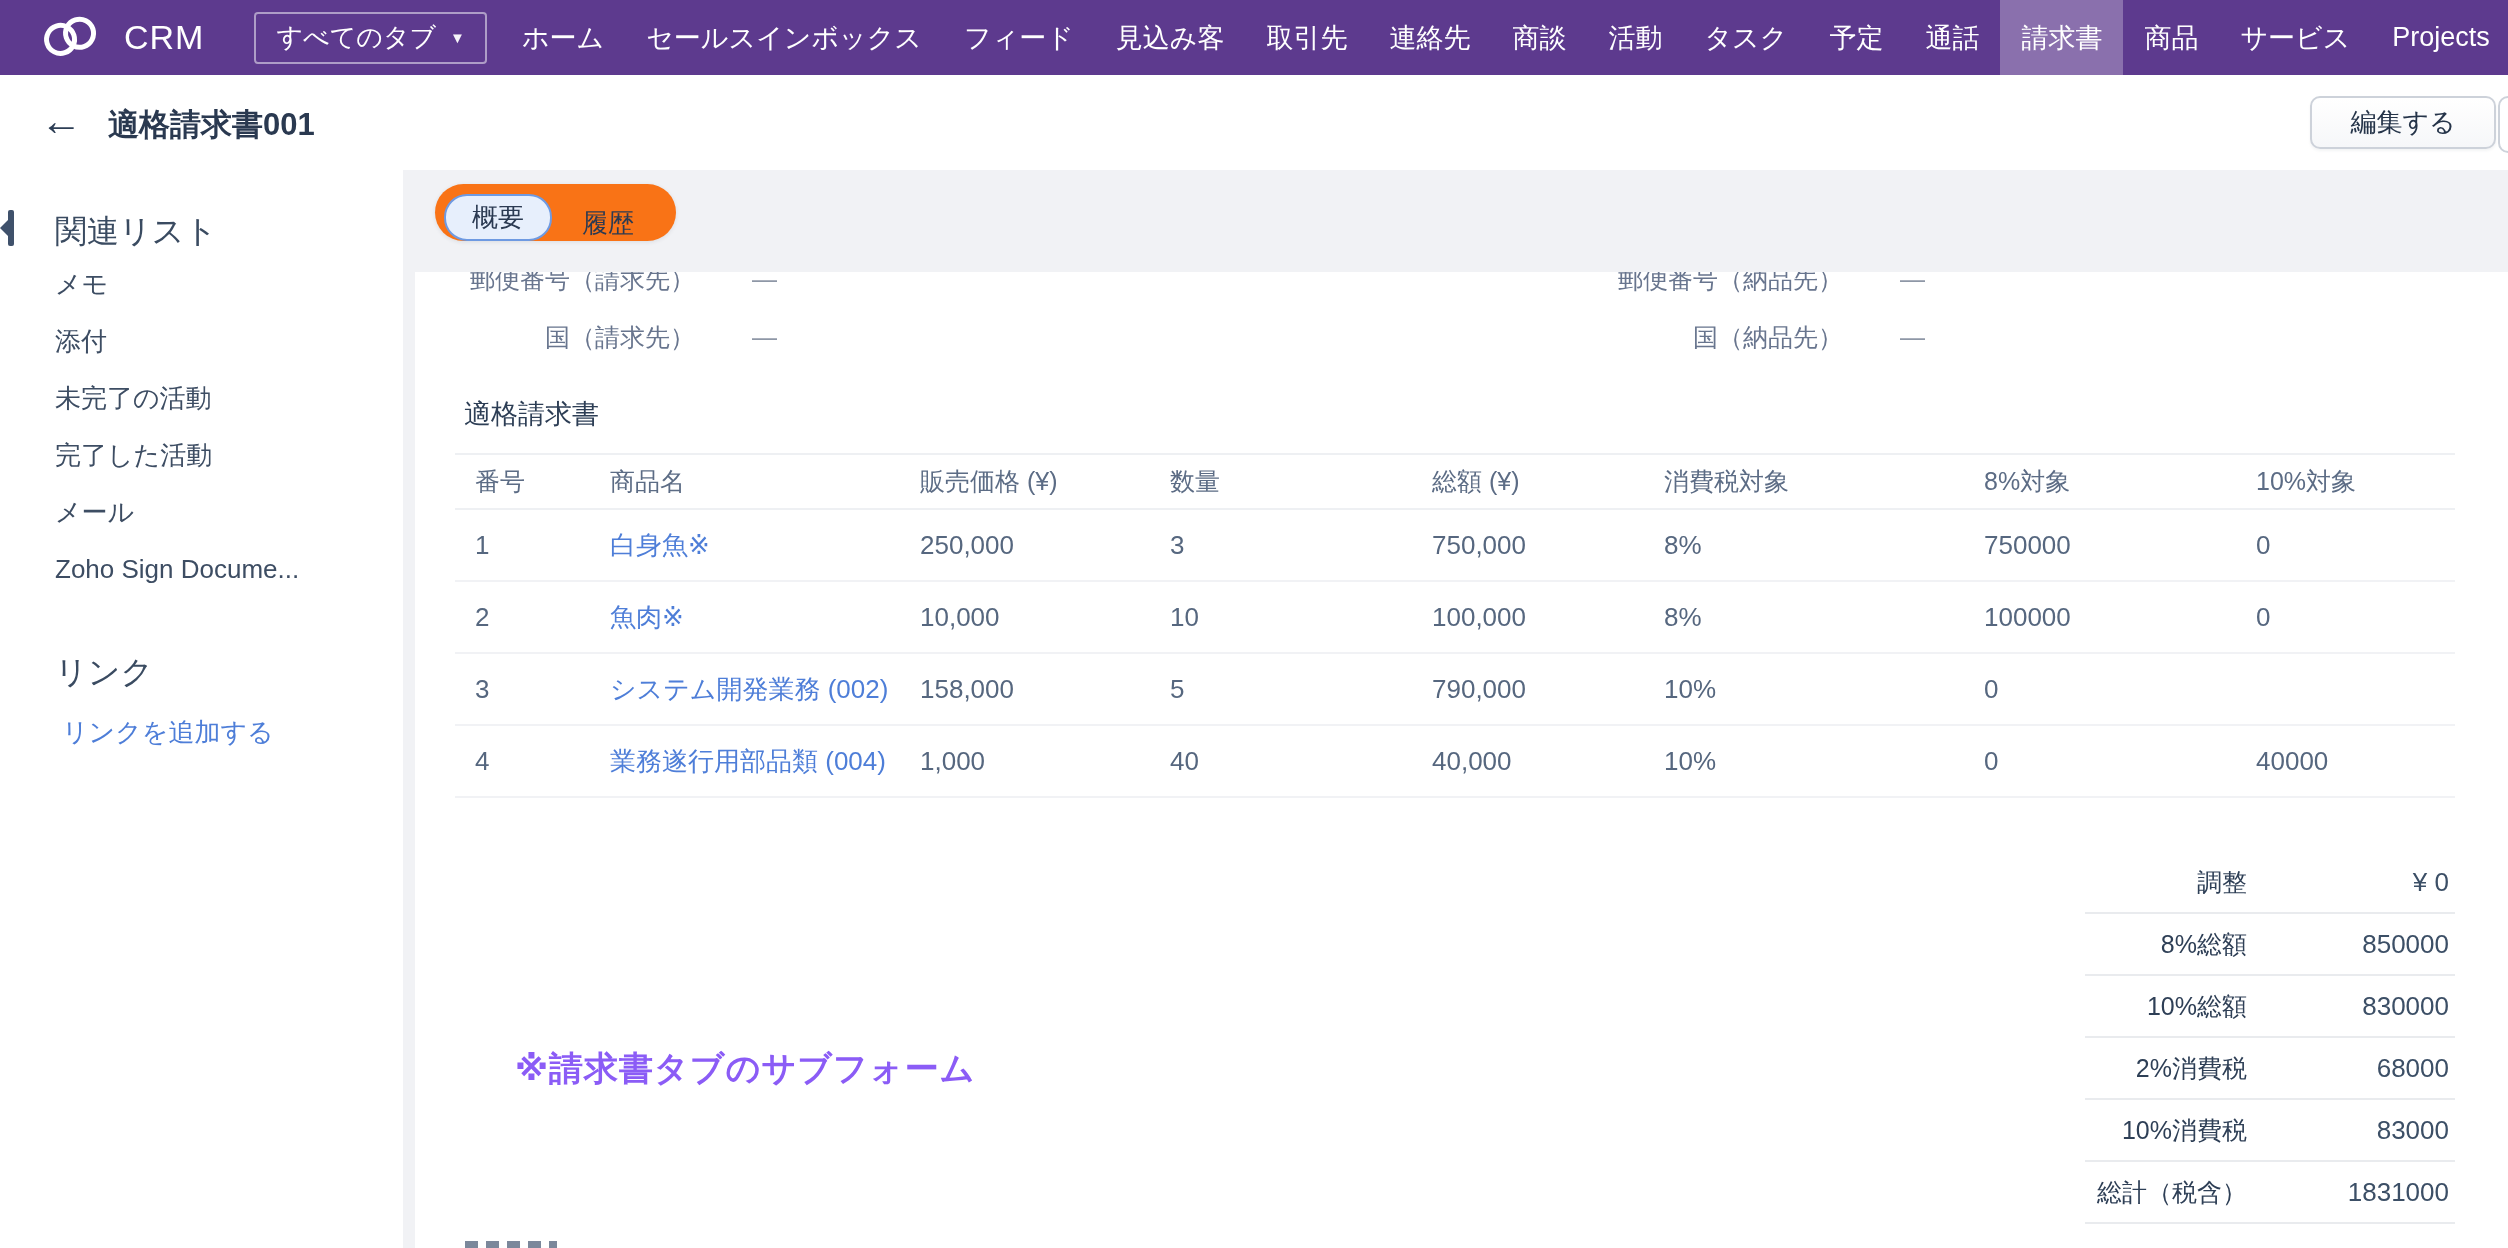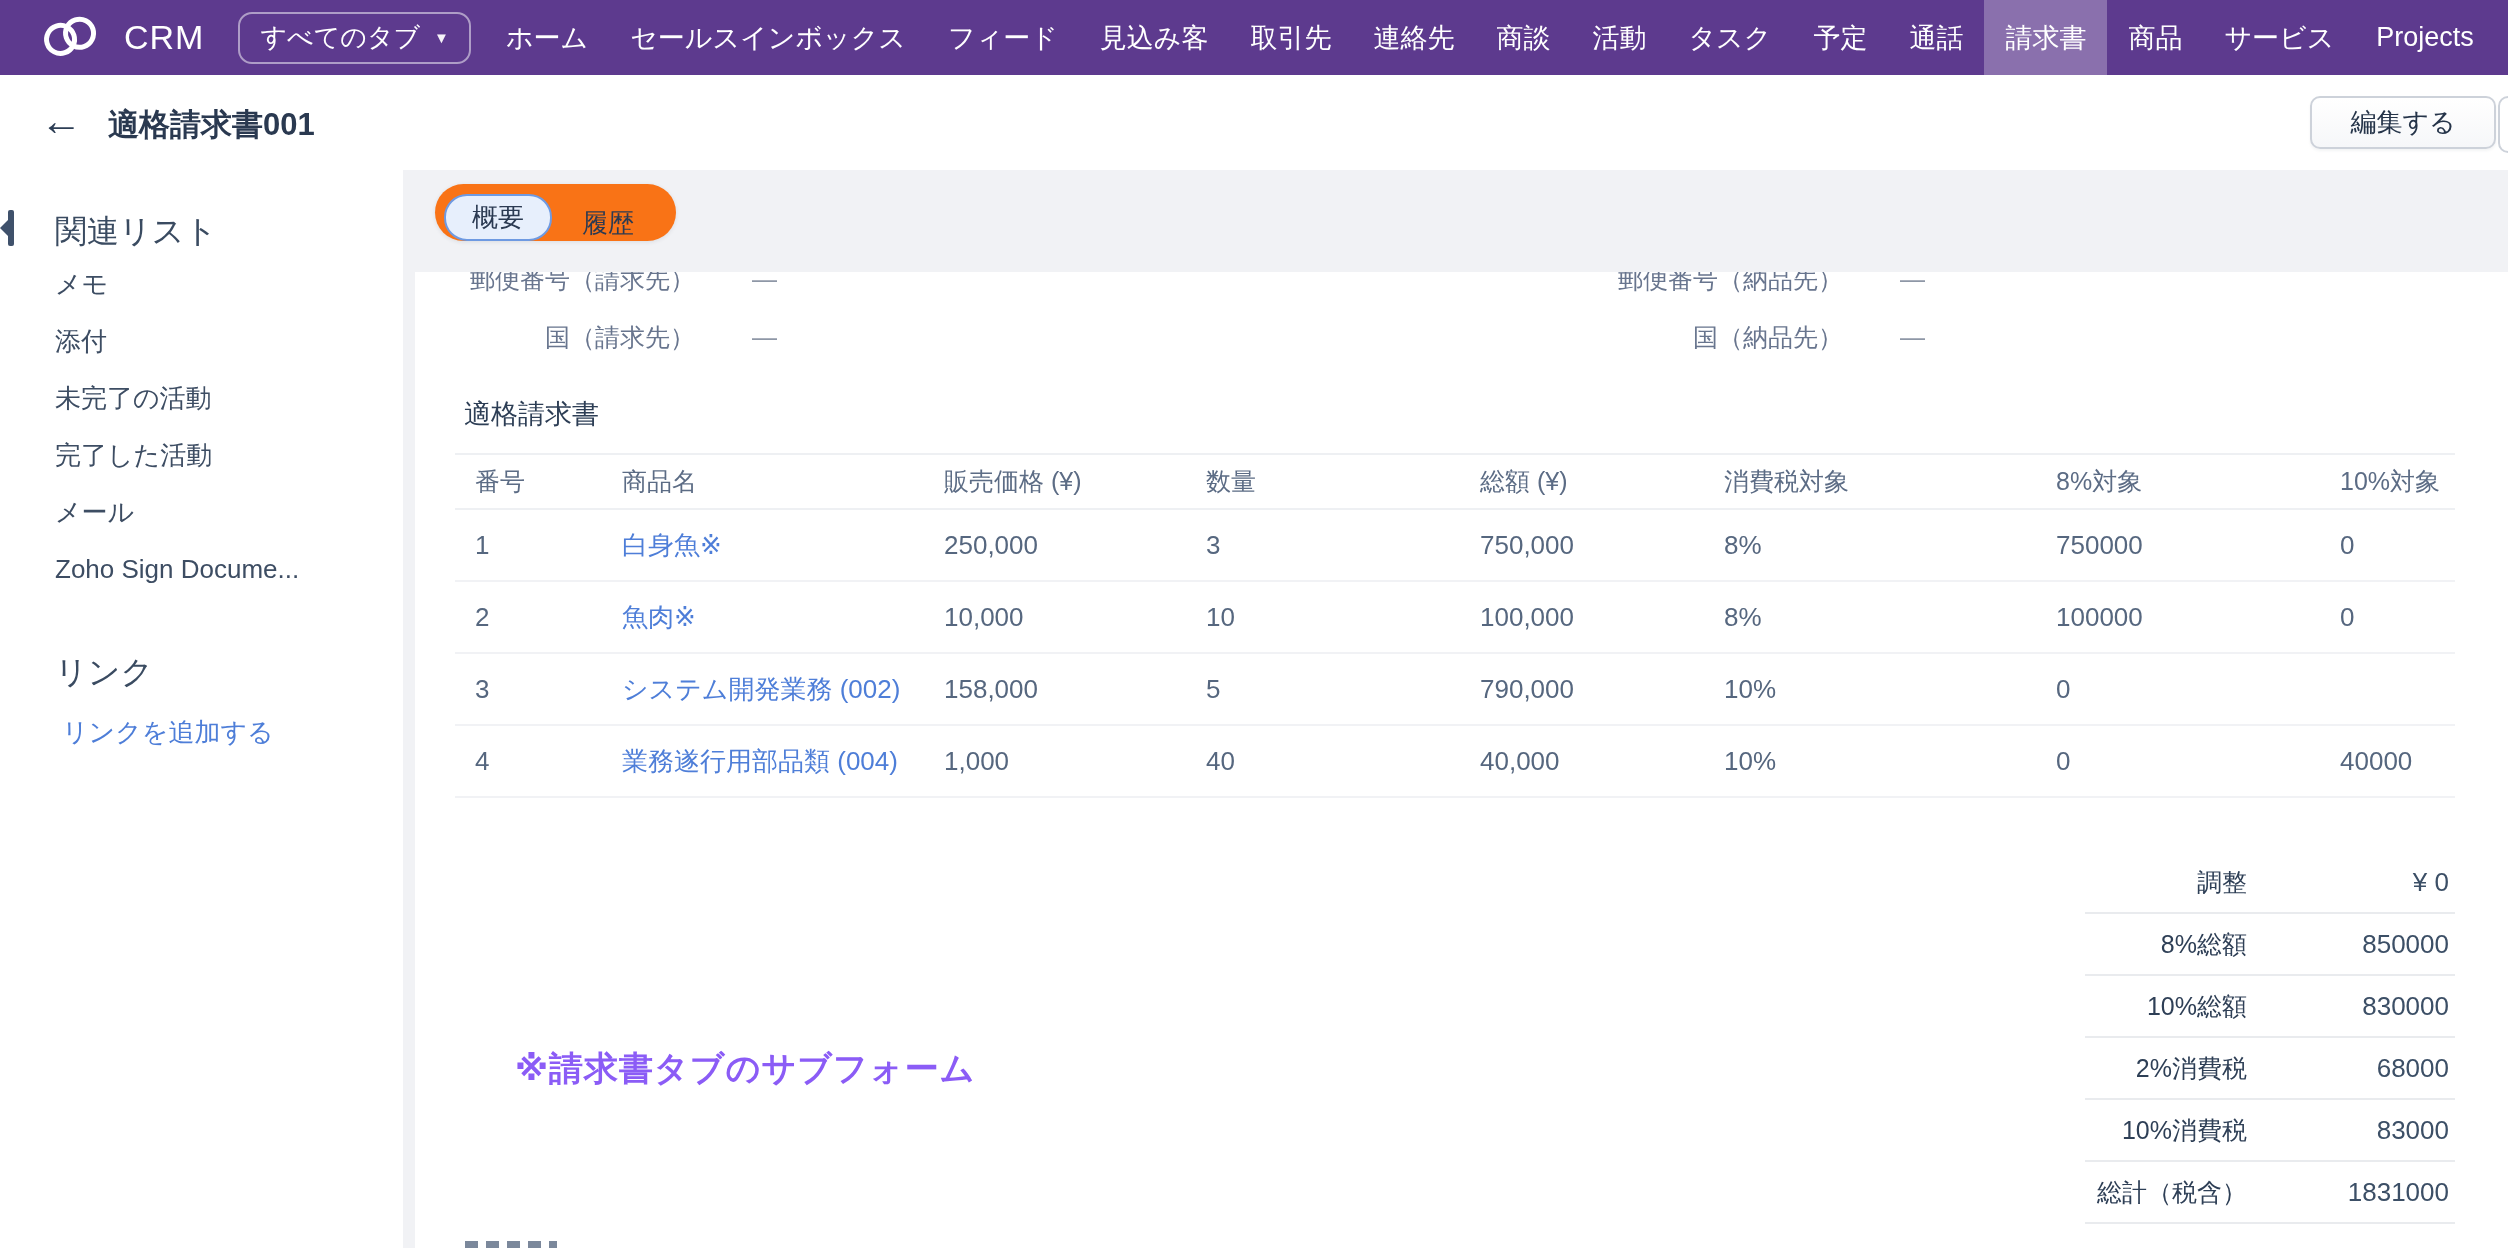--- a/index.html
+++ b/index.html
@@ -7,22 +7,22 @@
     width:2508px;height:1248px;overflow:hidden;position:relative;
     background:#ffffff;
     font-family:"Liberation Sans","DejaVu Sans",sans-serif;
     -webkit-font-smoothing:antialiased;
   }
   
   .topnav{position:absolute;left:0;top:0;width:2508px;height:75px;background:#5d3a8e;
     display:flex;align-items:stretch;color:#fff;z-index:30;}
   .brand{display:flex;align-items:center;gap:16px;margin-left:34px;}
   .brand-text{font-size:34px;font-weight:500;letter-spacing:1px;color:#fff;}
-  .tabs-dd{margin-left:34px;align-self:center;height:48px;padding:0 20px;
-    border:2px solid rgba(255,255,255,.5);border-radius:14px;background:transparent;
+  .tabs-dd{margin-left:50px;align-self:center;height:48px;padding:0 20px;
+    border:2px solid rgba(255,255,255,.5);border-radius:4px;background:transparent;
     color:#fff;font-size:26px;display:flex;align-items:center;gap:14px;cursor:pointer;white-space:nowrap;}
   .caret{font-size:15px;opacity:.95;}
   .nav-items{display:flex;align-items:stretch;margin:0 0 0 14px;padding:0;list-style:none;}
   .nav-item{display:flex;align-items:center;padding:0 21px;font-size:27px;color:#fff;
     cursor:pointer;white-space:nowrap;}
   .nav-item.active{background:rgba(255,255,255,.28);text-align:center;}
   
   .record-header{position:absolute;left:0;top:75px;width:2508px;height:95px;background:#fff;z-index:20;}
   .back{position:absolute;left:40px;top:20px;font-size:42px;color:#2d3e55;cursor:pointer;line-height:52px;}
   .page-title{position:absolute;left:108px;top:29px;margin:0;font-size:31px;font-weight:700;color:#2a3950;}
@@ -53,21 +53,21 @@
     display:flex;align-items:center;font-size:26px;color:#2b3a52;cursor:pointer;white-space:nowrap;}
   .tab{padding:0 30px;font-size:26px;color:#2b3a52;cursor:pointer;white-space:nowrap;}
   
   .card{position:absolute;left:415px;top:272px;width:2093px;height:976px;background:#fff;overflow:hidden;}
   .f-label{position:absolute;width:500px;text-align:right;font-size:25px;color:#68758e;
     height:40px;line-height:40px;white-space:nowrap;}
   .f-value{position:absolute;font-size:25px;color:#8e97a6;height:40px;line-height:40px;}
   .subform-title{position:absolute;left:49px;top:124px;margin:0;font-size:27px;font-weight:400;color:#2d3e55;}
   
   .inv-table{position:absolute;left:40px;top:181px;width:2000px;}
-  .tr{display:grid;grid-template-columns:135px 310px 250px 262px 232px 320px 272px 1fr;gap:12px;}
+  .tr{display:grid;grid-template-columns:135px 310px 250px 262px 232px 320px 272px 1fr;}
   .tr.head{height:53px;border-top:2px solid #eef0f3;border-bottom:2px solid #eef0f3;}
   .tr.row{height:70px;border-bottom:2px solid #f1f2f5;}
   .td{display:flex;align-items:center;padding-left:20px;font-size:26px;color:#56677f;white-space:nowrap;overflow:hidden;}
   .tr.head .td{font-size:25px;color:#5c6c85;}
   .td.link{color:#4e7ed8;cursor:pointer;}
   
   .red-note{position:absolute;left:100px;top:774px;font-size:34px;font-weight:700;color:#8b5cf6;letter-spacing:1px;white-space:nowrap;}
   
   .summary{position:absolute;left:1670px;top:580px;width:370px;}
   .sum-row{height:60px;display:flex;align-items:center;border-bottom:2px solid #e9ebee;}

